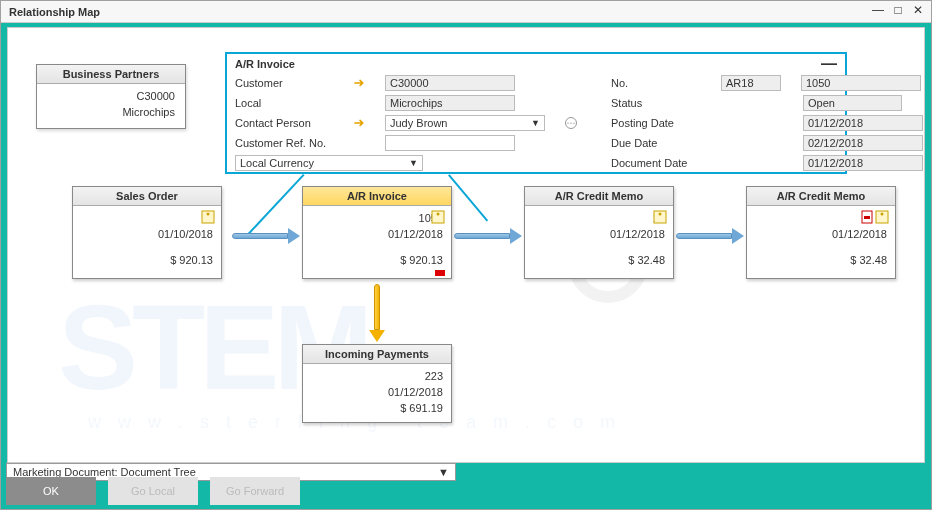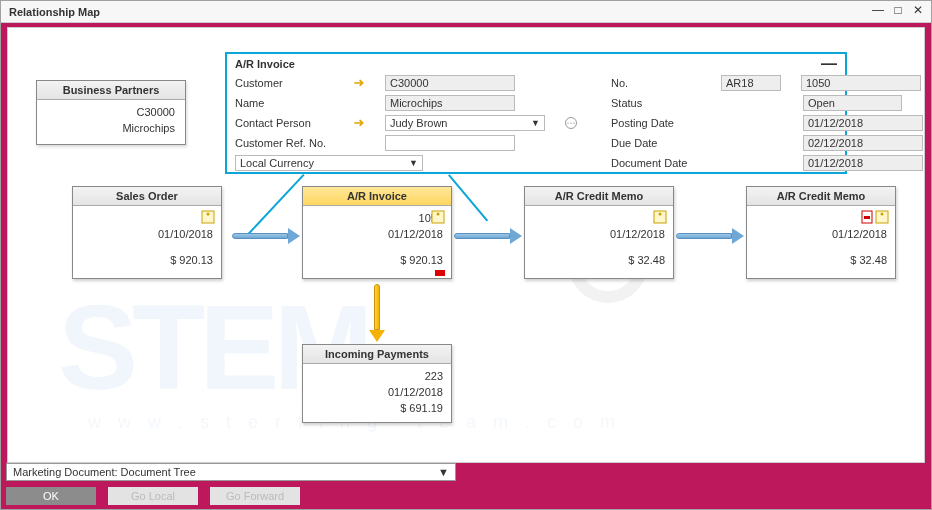--- a/index.html
+++ b/index.html
@@ -1,31 +1,31 @@
 <!DOCTYPE html>
 <html><head>
 <meta charset="utf-8">
 <style>
   * { box-sizing: border-box; }
   html, body { margin:0; padding:0; font-family: Tahoma, Arial, sans-serif; font-size:11px; background:#fff; color:#333; }
-  .window { width:932px; height:510px; border:1px solid #a0a0a0; position:relative; background:#be185d; }
+  .window { width:932px; height:510px; border:1px solid #a0a0a0; position:relative; background:#14b8a6; }
   .titlebar { height:22px; border-bottom:1px solid #ccc; display:flex; align-items:center; padding:0 8px; background:#f7f7f7; }
   .titlebar .title { font-weight:bold; color:#333; }
   .win-controls { position:absolute; right:6px; top:2px; display:flex; gap:6px; font-size:12px; font-family:Arial; }
   .win-controls span { cursor:pointer; width:14px; text-align:center; }
 
   .canvas { position:relative; width:100%; height:436px; border:1px solid #ccc; margin:4px 6px 0 6px; width:calc(100% - 12px); overflow:hidden; background:#fff; }
 
   
   .watermark { position:absolute; left:50px; top:250px; font-size:120px; font-weight:900; letter-spacing:-6px; color:rgba(0,102,204,0.06); font-family:Arial Black, Arial; pointer-events:none; }
   .watermark-sub { position:absolute; left:80px; top:384px; font-size:18px; letter-spacing:6px; color:rgba(0,102,204,0.05); font-family:Arial; pointer-events:none; }
   .tm { font-size:28px; vertical-align:top; position:relative; top:-50px; }
 
   
-  .bp-box { position:absolute; left:28px; top:52px; width:150px; border:1px solid #888; background:#fff; box-shadow:1px 2px 3px rgba(0,0,0,.15);}
+  .bp-box { position:absolute; left:28px; top:36px; width:150px; border:1px solid #888; background:#fff; box-shadow:1px 2px 3px rgba(0,0,0,.15);}
   .bp-head { background:linear-gradient(#f3f3f3,#e4e4e4); text-align:center; font-weight:bold; padding:3px 0; border-bottom:1px solid #aaa; }
   .bp-body { text-align:right; padding:4px 10px 8px; line-height:16px; }
 
   
   .detail { position:absolute; left:217px; top:24px; width:622px; height:122px; border:2px solid #0aa6d6; background:#fff; padding:4px 8px 6px; }
   .detail-head { font-weight:bold; margin-bottom:4px; display:flex; justify-content:space-between; align-items:center; }
   .min-icon { font-weight:bold; font-size:16px; line-height:10px; cursor:pointer; }
   .detail-grid { display:flex; gap:34px; }
   .col { display:flex; flex-direction:column; gap:2px; }
   .row { display:flex; align-items:center; gap:20px; height:18px; }
@@ -63,21 +63,21 @@
   
   .diag { position:absolute; background:#0aa6d6; height:1.5px; transform-origin:left center; }
 
   
   .ghost { position:absolute; left:560px; top:195px; width:80px; height:80px; border:12px solid rgba(0,0,0,0.05); border-radius:50%; pointer-events:none; }
   .ghost::after { content:""; position:absolute; left:-12px; top:28px; width:80px; height:12px; background:rgba(0,0,0,0.05); }
 
   
   .bottom-dd { position:absolute; left:5px; bottom:28px; width:450px; height:18px; border:1px solid #999; background:#fff; display:flex; align-items:center; justify-content:space-between; padding:0 6px; font-size:11px;}
   .btnbar { position:absolute; left:5px; bottom:4px; display:flex; gap:12px; }
-  .btn { width:90px; height:18px; border:none; font-size:11px; text-align:center; display:flex; align-items:center; justify-content:center; }
+  .btn { width:90px; height:28px; border:none; font-size:11px; text-align:center; display:flex; align-items:center; justify-content:center; }
   .btn.ok { background:#8c8c8c; color:#fff; }
   .btn.dis { background:#e3e3e3; color:#bbb; }
 </style>
 </head>
 <body>
 
 <div class="window">
   <div class="titlebar">
     <span class="title">Relationship Map</span>
     <div class="win-controls">
@@ -110,21 +110,21 @@
         <span class="min-icon">—</span>
       </div>
       <div class="detail-grid">
         <div class="col">
           <div class="row">
               <span class="lbl">Customer</span>
               <span class="arrow">➜</span>
               <span class="inp ro inp-med">C30000</span>
             </div>
           <div class="row">
-              <span class="lbl">Name</span>
+              <span class="lbl">Local</span>
               <span style="width:12px"></span>
               <span class="inp ro inp-med">Microchips</span>
             </div>
           <div class="row">
               <span class="lbl">Contact Person</span>
               <span class="arrow">➜</span>
               <span class="dd">
                 <span>Judy Brown</span>
                 <span class="caret">▼</span>
               </span>

